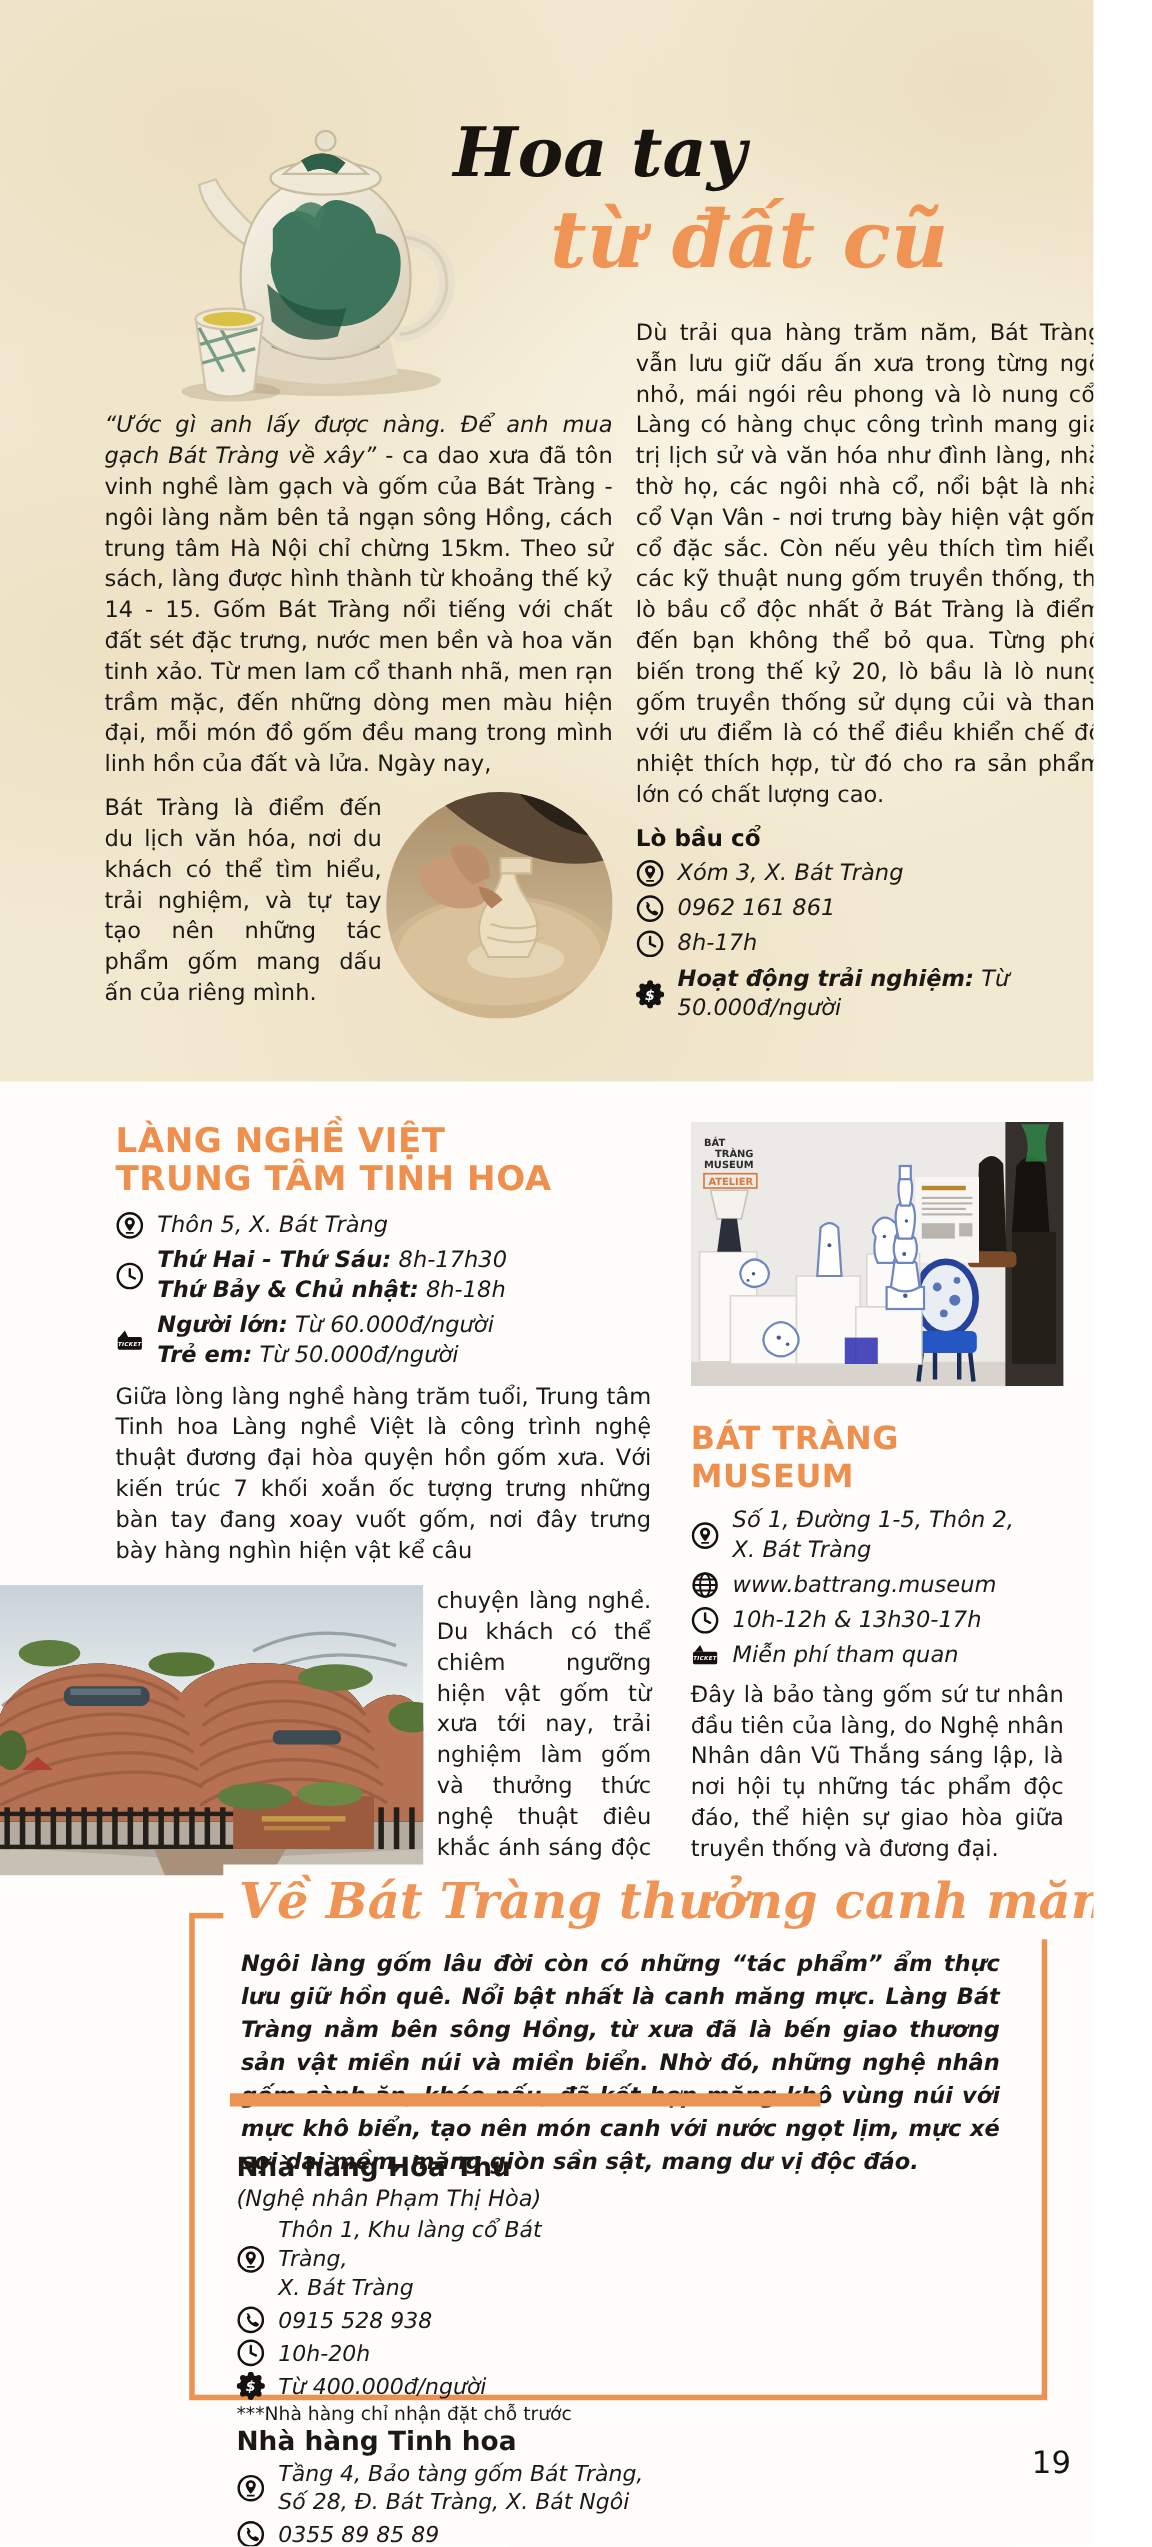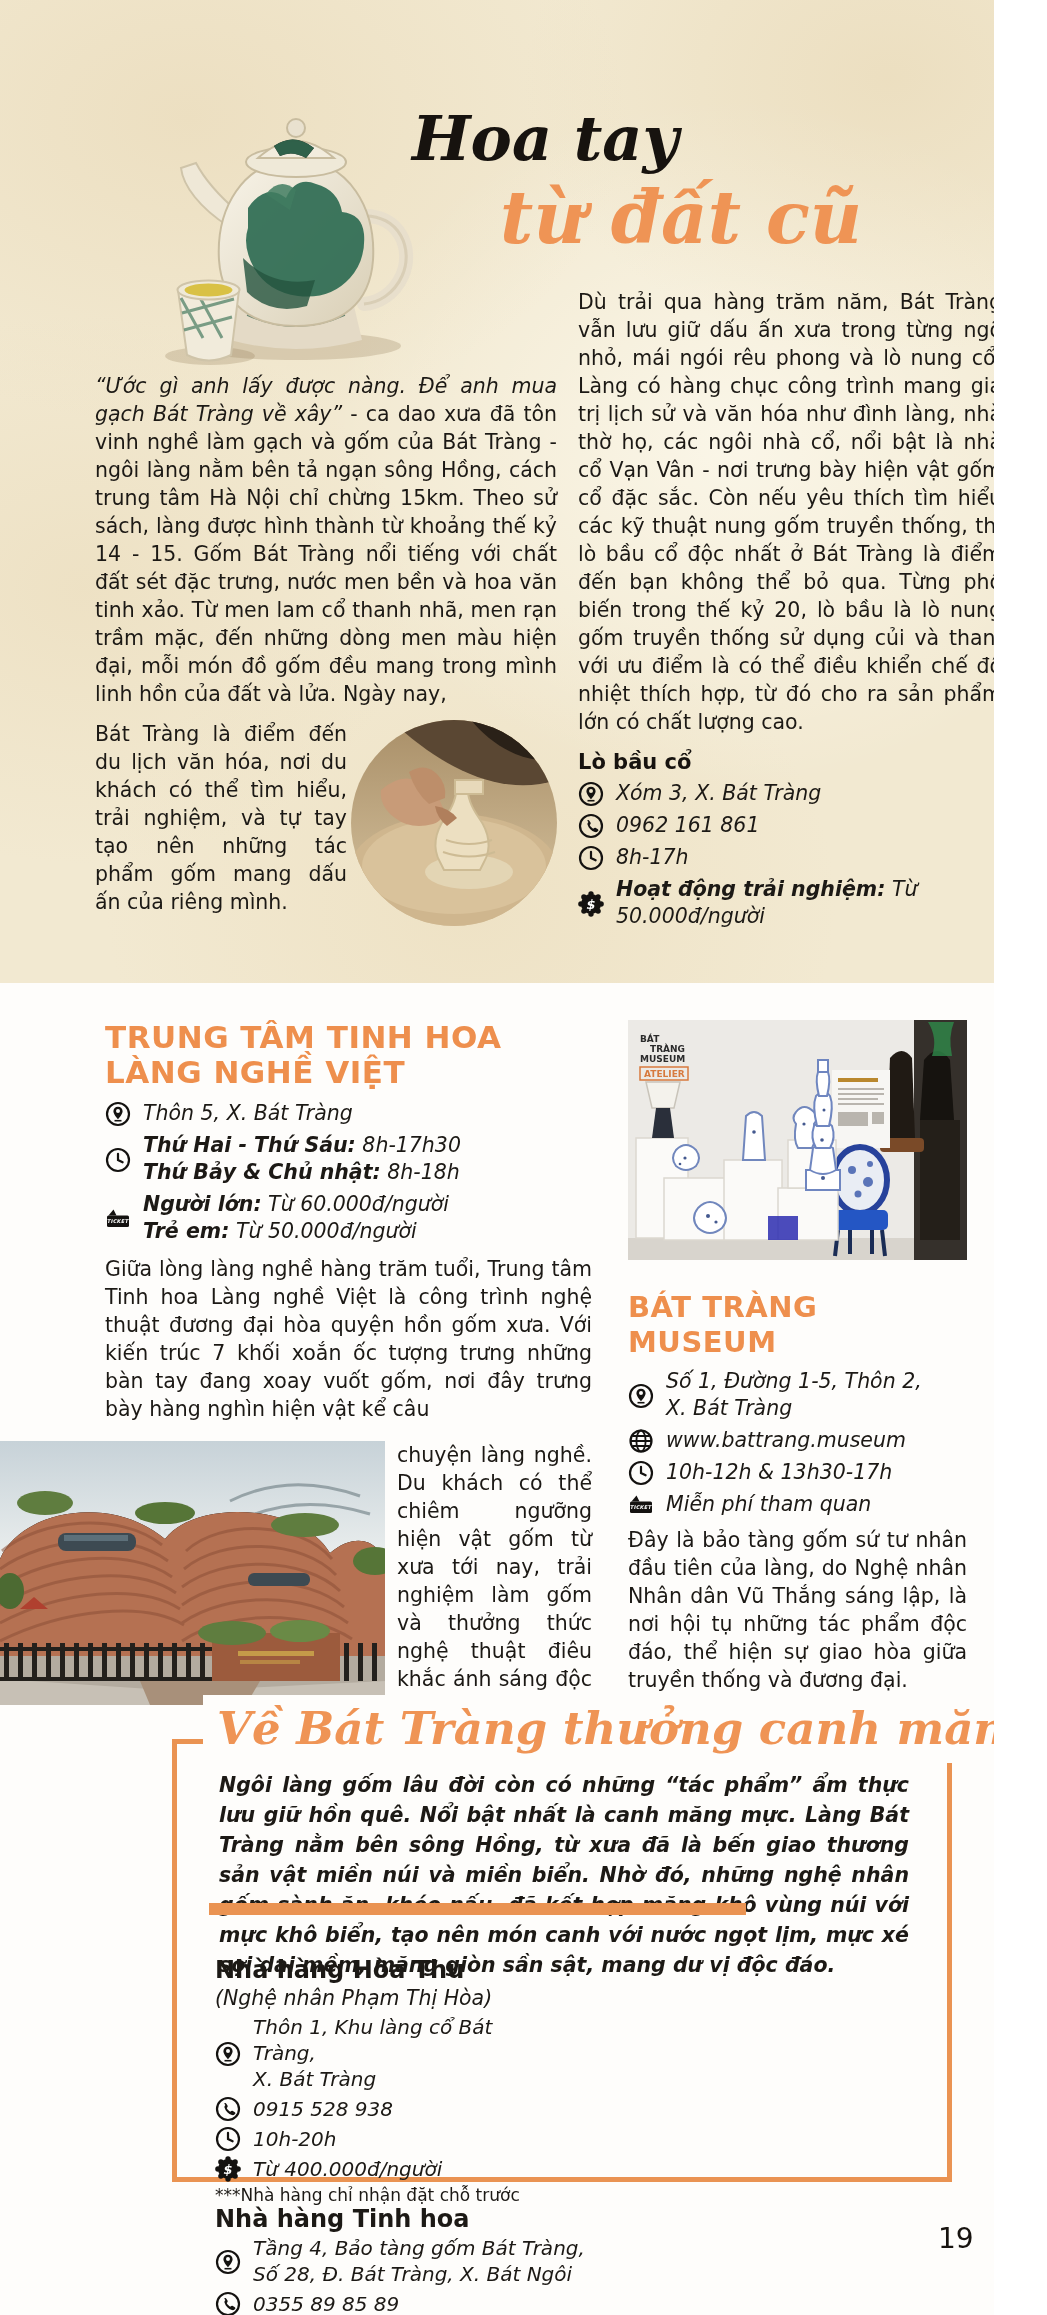--- a/index.html
+++ b/index.html
@@ -192,22 +192,22 @@
               <text x="13" y="17.8" font-size="13" font-weight="bold" fill="#ffffff" text-anchor="middle" font-family="DejaVu Sans">$</text>
             </svg></span>
         <div class="tx">
             <span class="ln"><span class="lbl">Hoạt động trải nghiệm:</span> <span>Từ 50.000đ/người</span></span>
           </div>
       </div>
     </div>
   </section>
 
   <section class="tt-col">
+    <h2 class="orange-h">LÀNG NGHỀ VIỆT</h2>
     <h2 class="orange-h">TRUNG TÂM TINH HOA</h2>
-    <h2 class="orange-h">LÀNG NGHỀ VIỆT</h2>
 
     <div class="rows">
       <div class="row">
         <span class="ic"><svg width="26" height="26" viewBox="0 0 26 26">
               <circle cx="13" cy="13" r="11" fill="none" stroke="#141210" stroke-width="2.2"></circle>
               <path d="M13 5.8c-2.7 0-4.6 2-4.6 4.4 0 3.1 4.6 8 4.6 8s4.6-4.9 4.6-8c0-2.4-1.9-4.4-4.6-4.4zm0 6.3a2 2 0 1 1 0-4 2 2 0 0 1 0 4z" fill="#141210" fill-rule="evenodd"></path>
               <path d="M9.5 19.7h7" stroke="#141210" stroke-width="1.6"></path>
             </svg></span>
         <div class="tx">
             <span class="ln">Thôn 5, X. Bát Tràng</span>

